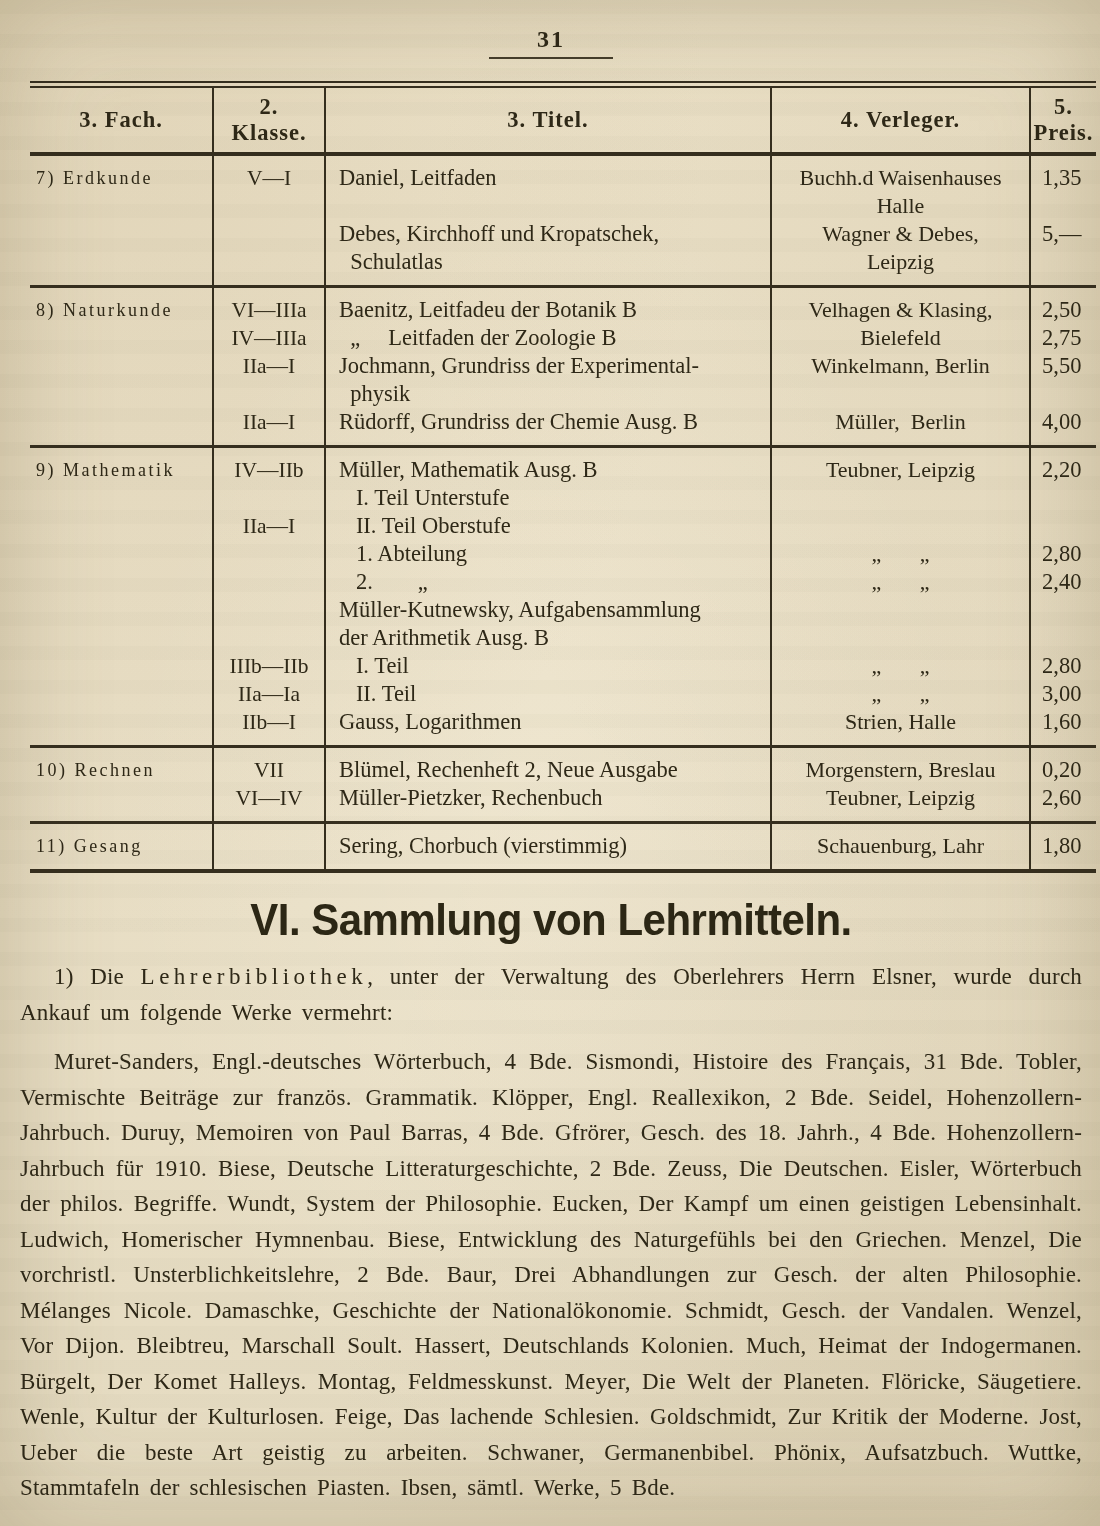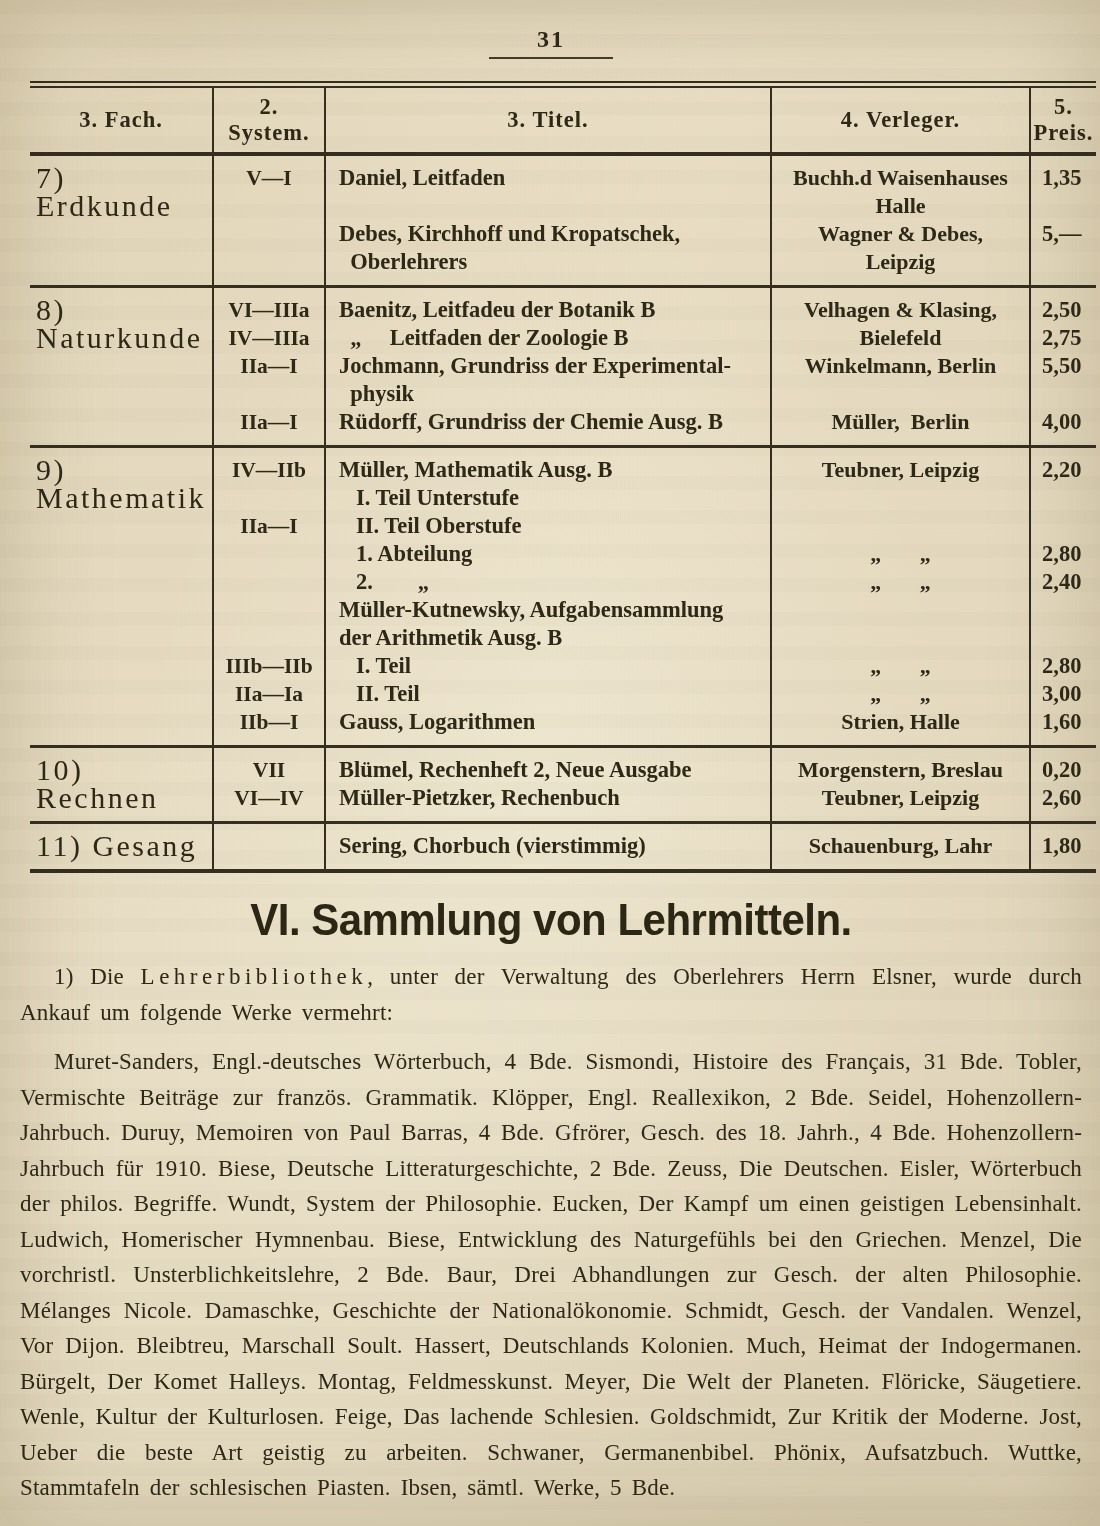--- a/index.html
+++ b/index.html
@@ -42,26 +42,26 @@
   .booklist tbody tr:last-child{border-bottom:none;}
   .booklist th,.booklist td{
     vertical-align:top;padding:8px 4px 9px 4px;line-height:28px;
   }
   .booklist th{font-weight:bold;vertical-align:middle;padding:6px 2px;line-height:26px;letter-spacing:1px;text-align:center;}
   .c-fach{width:178px;}
   .c-klasse{width:106px;border-left:2px solid #352e1e;border-right:2px solid #352e1e;text-align:center;}
   .c-titel{width:440px;text-align:left;}
   .c-verleger{width:253px;border-left:2px solid #352e1e;border-right:2px solid #352e1e;text-align:center;}
   .c-preis{width:61px;text-align:left;}
-  td.c-fach{letter-spacing:2.5px;font-size:30px;padding-left:6px;}
+  td.c-fach{letter-spacing:2.5px;font-size:18px;padding-left:6px;}
   td.c-titel{padding-left:13px;}
   td.c-preis{padding-left:11px;}
   td.c-klasse{font-size:21.5px;}
   td.c-verleger{font-size:22px;}
-  .pre{white-space:pre;font-weight:bold;}
+  .pre{white-space:pre;}
 
   h1.section-heading{
     margin:24px 0 10px 0;text-align:center;
     font-family:"Liberation Sans", sans-serif;
     font-size:42px;line-height:46px;font-weight:bold;
     letter-spacing:-0.5px;color:#2c2715;
     transform:scaleY(1.04);
   }
   .body-text{
     margin:14px 0 0 0;
@@ -81,38 +81,38 @@
     <div class="page-number">31</div>
     <div class="pn-rule"></div>
   </div>
 
   <table class="booklist">
     <thead>
       <tr>
         <th class="c-fach"><span>3. Fach.</span></th>
         <th class="c-klasse">
           <div>2.</div>
-          <div>System.</div>
+          <div>Klasse.</div>
         </th>
         <th class="c-titel"><span>3. Titel.</span></th>
         <th class="c-verleger"><span>4. Verleger.</span></th>
         <th class="c-preis">
           <div>5.</div>
           <div>Preis.</div>
         </th>
       </tr>
     </thead>
     <tbody>
       <tr>
         <td class="c-fach">7) Erdkunde</td>
         <td class="c-klasse pre">V—I</td>
         <td class="c-titel pre">Daniel, Leitfaden
 
 Debes, Kirchhoff und Kropatschek,
-  Oberlehrers</td>
+  Schulatlas</td>
         <td class="c-verleger pre">Buchh.d Waisenhauses
 Halle
 Wagner &amp; Debes,
 Leipzig</td>
         <td class="c-preis pre">1,35
 
 5,—</td>
       </tr>
       <tr>
         <td class="c-fach">8) Naturkunde</td>

